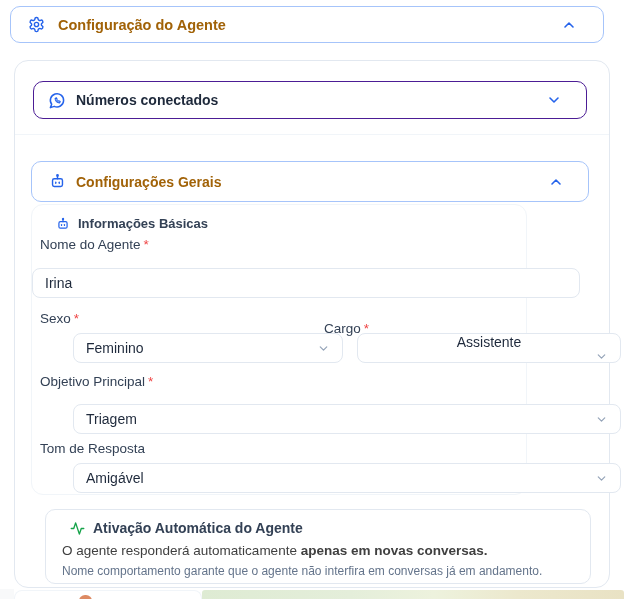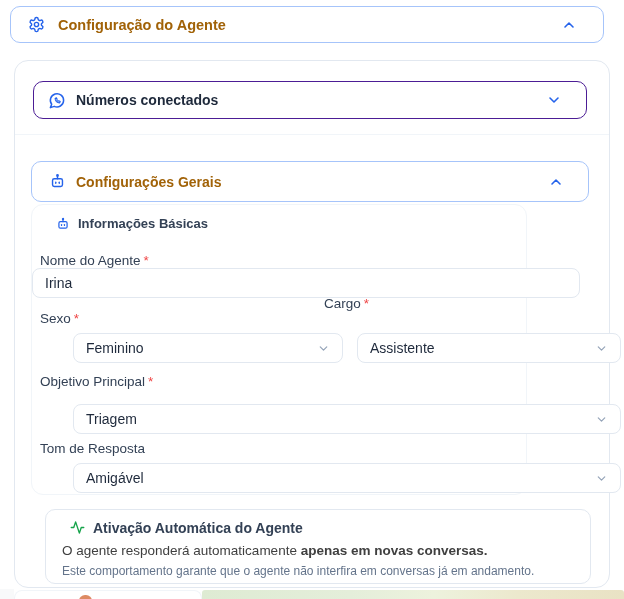--- a/index.html
+++ b/index.html
@@ -55,21 +55,21 @@
   }
   .select .val { font-size:14px; color:#1e293b; }
   .select .chev { margin-left:auto; display:flex; }
 
   
   #activation-box {
     position:absolute; left:30px; top:448px; width:546px; height:75px;
     border:1px solid #e2e8f0; border-radius:10px; background:#fff;
     padding:10px 16px;
   }
-  #activation-title-row { display:flex; }
+  #activation-title-row { display:flex; align-items:center; }
   #activation-title-row span { font-size:14px; font-weight:600; color:#334155; margin-left:8px; }
   #activation-desc { margin-top:7px; font-size:13.5px; color:#404040; }
   #activation-desc b { font-weight:700; }
   #activation-note { margin-top:6px; font-size:12px; color:#64748b; }
 
   
   #bottom-strip { position:absolute; left:0; top:589px; width:624px; height:10px; }
   #strip-left { position:absolute; left:0; top:0; width:14px; height:10px; background:#f8f9fa; }
   #strip-card { position:absolute; left:14px; top:1px; width:188px; height:9px; background:#fff;
     border:1px solid #f1f5f9; border-bottom:none; border-radius:8px 8px 0 0; }
@@ -146,41 +146,41 @@
             <path d="M12 8V5"></path>
               <circle cx="12" cy="3.5" r="1"></circle>
             <rect x="5" y="8" width="14" height="11" rx="2.5"></rect>
             <path d="M9.5 13v1.5"></path>
               <path d="M14.5 13v1.5"></path>
           </svg>
         </span>
         <span>Informações Básicas</span>
       </div>
 
-      <div class="field-label" style="left:8px; top:48px;">
+      <div class="field-label" style="left:8px; top:32px;">
         <span>Nome do Agente</span><span class="req">*</span>
       </div>
       <input class="text-input" style="left: 0; top: 63px;" type="text" value="Irina">
 
       <div class="field-label" style="left:8px; top:106px;">
         <span>Sexo</span><span class="req">*</span>
       </div>
-      <div class="field-label" style="left:292px; top:91px;">
+      <div class="field-label" style="left:292px; top:116px;">
         <span>Cargo</span><span class="req">*</span>
       </div>
 
       <div class="select" style="left:8px; top:128px; width:270px;">
         <span class="val">Feminino</span>
         <span class="chev">
           <svg width="13" height="13" viewBox="0 0 24 24" fill="none" stroke="#94a3b8" stroke-width="2.2" stroke-linecap="round" stroke-linejoin="round">
               <path d="m6 9 6 6 6-6"></path>
             </svg>
         </span>
       </div>
-      <div class="select" style="left:292px; top:128px; width:264px;">
+      <div class="select" style="left:292px; top:128px; width:264px;flex-direction:column;">
         <span class="val">Assistente</span>
         <span class="chev">
           <svg width="13" height="13" viewBox="0 0 24 24" fill="none" stroke="#94a3b8" stroke-width="2.2" stroke-linecap="round" stroke-linejoin="round">
               <path d="m6 9 6 6 6-6"></path>
             </svg>
         </span>
       </div>
 
       <div class="field-label" style="left:8px; top:169px;">
         <span>Objetivo Principal</span><span class="req">*</span>
@@ -210,21 +210,21 @@
     <div id="activation-box">
       <div id="activation-title-row">
         <span style="display:flex;">
           <svg width="15" height="15" viewBox="0 0 24 24" fill="none" stroke="#16a34a" stroke-width="2.2" stroke-linecap="round" stroke-linejoin="round">
             <path d="M22 12h-4l-3 9L9 3l-3 9H2"></path>
           </svg>
         </span>
         <span>Ativação Automática do Agente</span>
       </div>
       <div id="activation-desc"><span>O agente responderá automaticamente </span><b>apenas em novas conversas.</b></div>
-      <div id="activation-note">Este comportamento garante que o agente não interfira em conversas já em andamento.</div>
+      <div id="activation-note">Nome comportamento garante que o agente não interfira em conversas já em andamento.</div>
     </div>
   </div>
 
   <div id="bottom-strip">
     <div id="strip-left"></div>
     <div id="strip-card">
       <div id="strip-blob"></div>
     </div>
     <div id="strip-banner"></div>
   </div>

